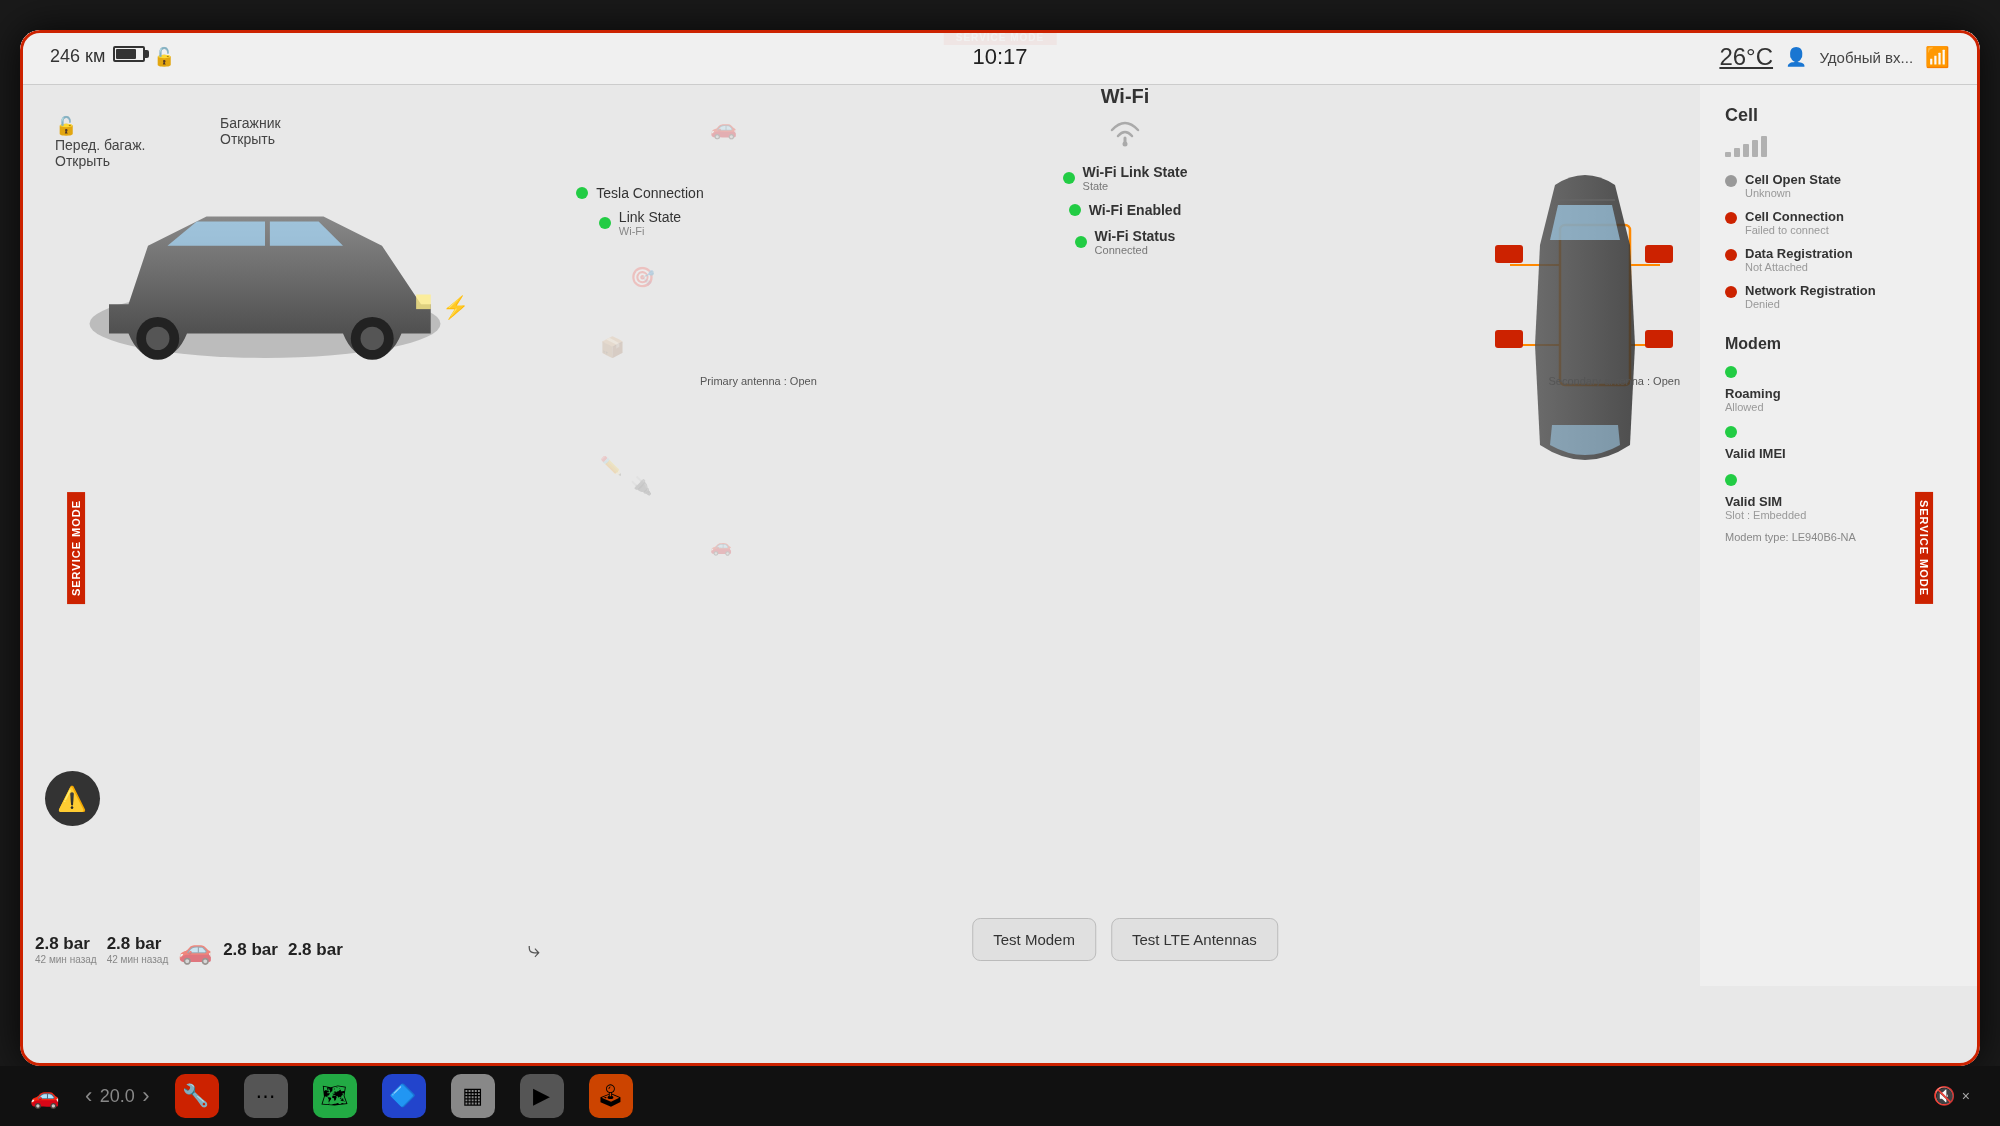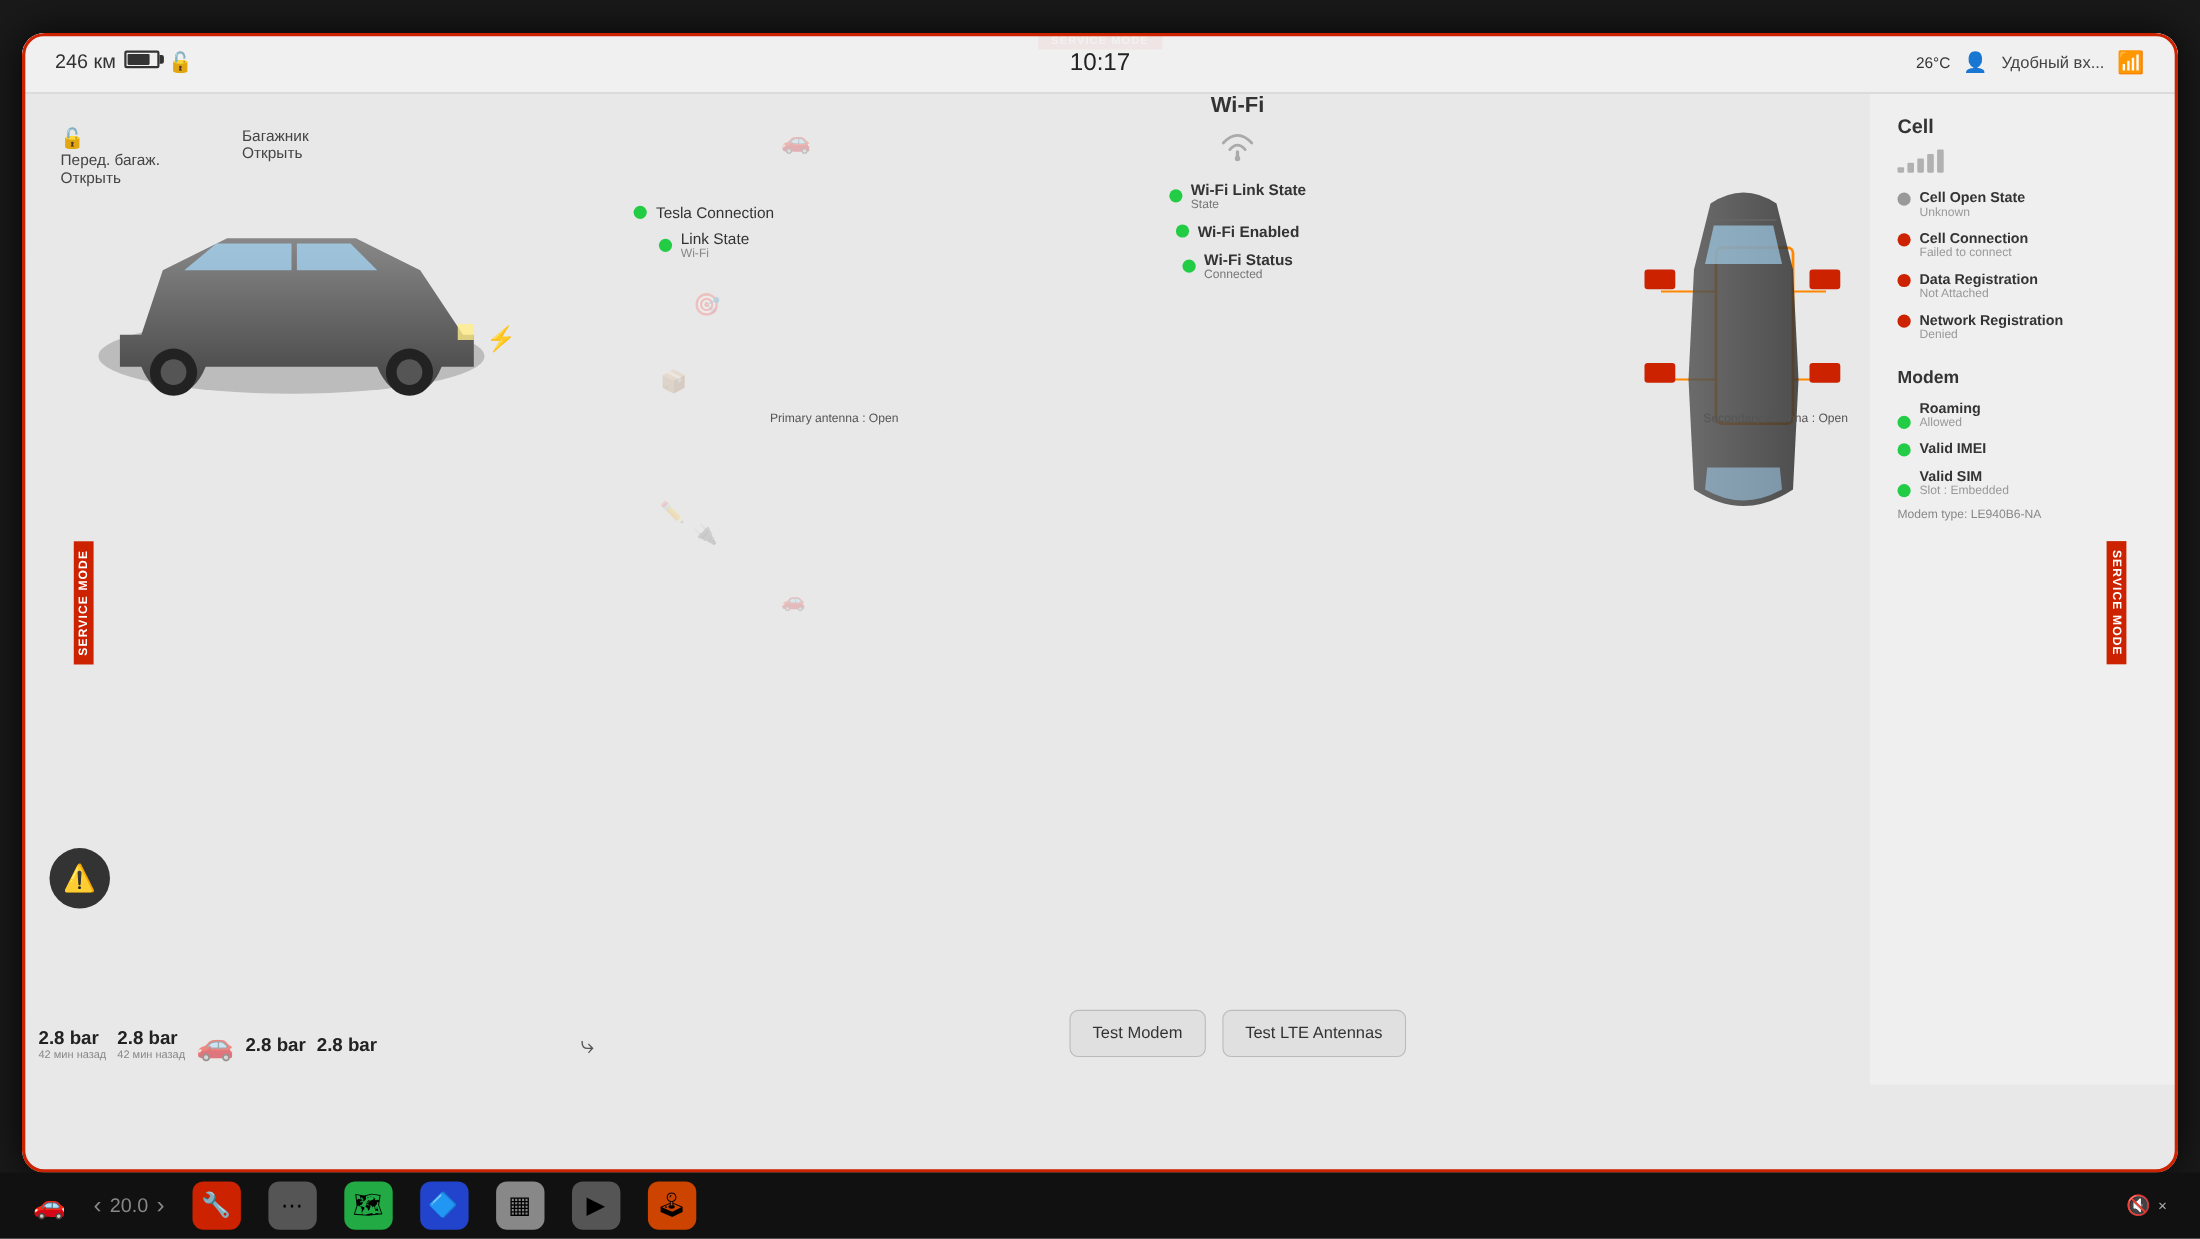--- a/index.html
+++ b/index.html
@@ -141,22 +141,23 @@
     .status-time {
       position: absolute;
       left: 50%;
       transform: translateX(-50%);
       font-size: 22px;
       font-weight: 400;
       color: #222;
     }
 
     .status-temp {
-      font-size: 14px;
-      color: #333;
+      font-size: 24px;
+      color: #333;
+      text-decoration: underline;
     }
 
     .status-right {
       margin-left: auto;
       display: flex;
       align-items: center;
       gap: 12px;
       font-size: 16px;
       color: #333;
     }
@@ -307,23 +308,24 @@
 
     .modem-title {
       font-size: 16px;
       font-weight: 600;
       color: #333;
       margin-bottom: 10px;
     }
 
     .modem-item {
       display: flex;
-      align-items: flex-end;
+      align-items: flex-start;
       gap: 8px;
       margin-bottom: 10px;
+      flex-direction: column;
     }
 
     .modem-item-name {
       font-size: 13px;
       font-weight: 600;
       color: #333;
     }
 
     .modem-item-sub {
       font-size: 11px;

